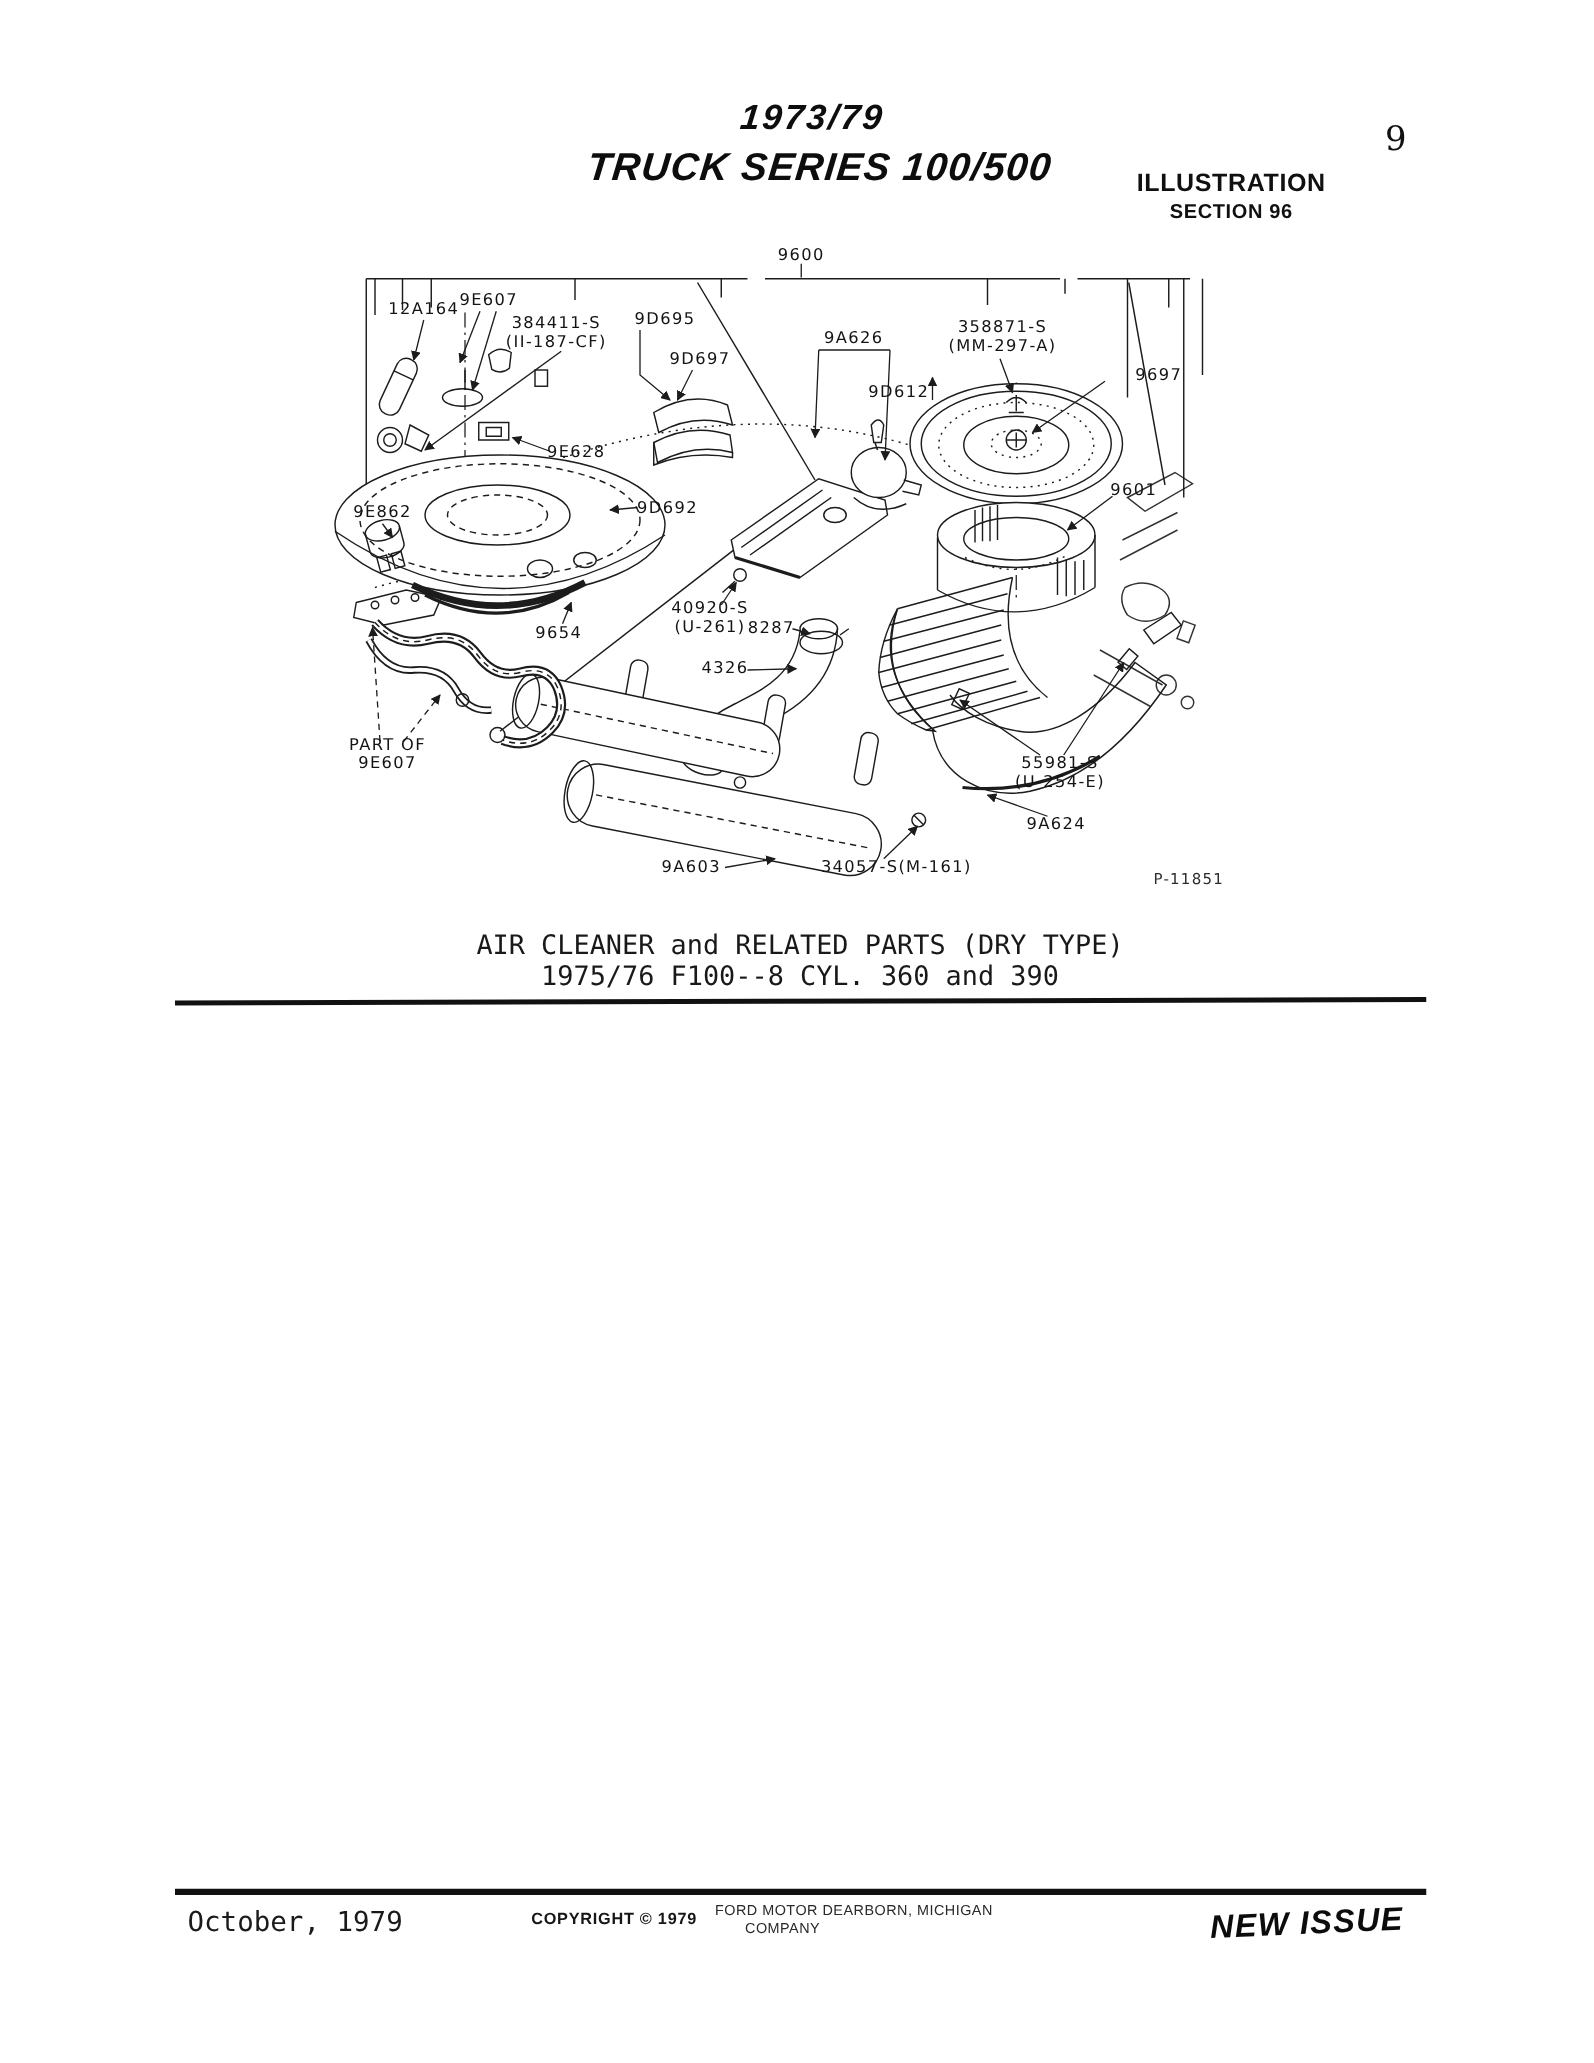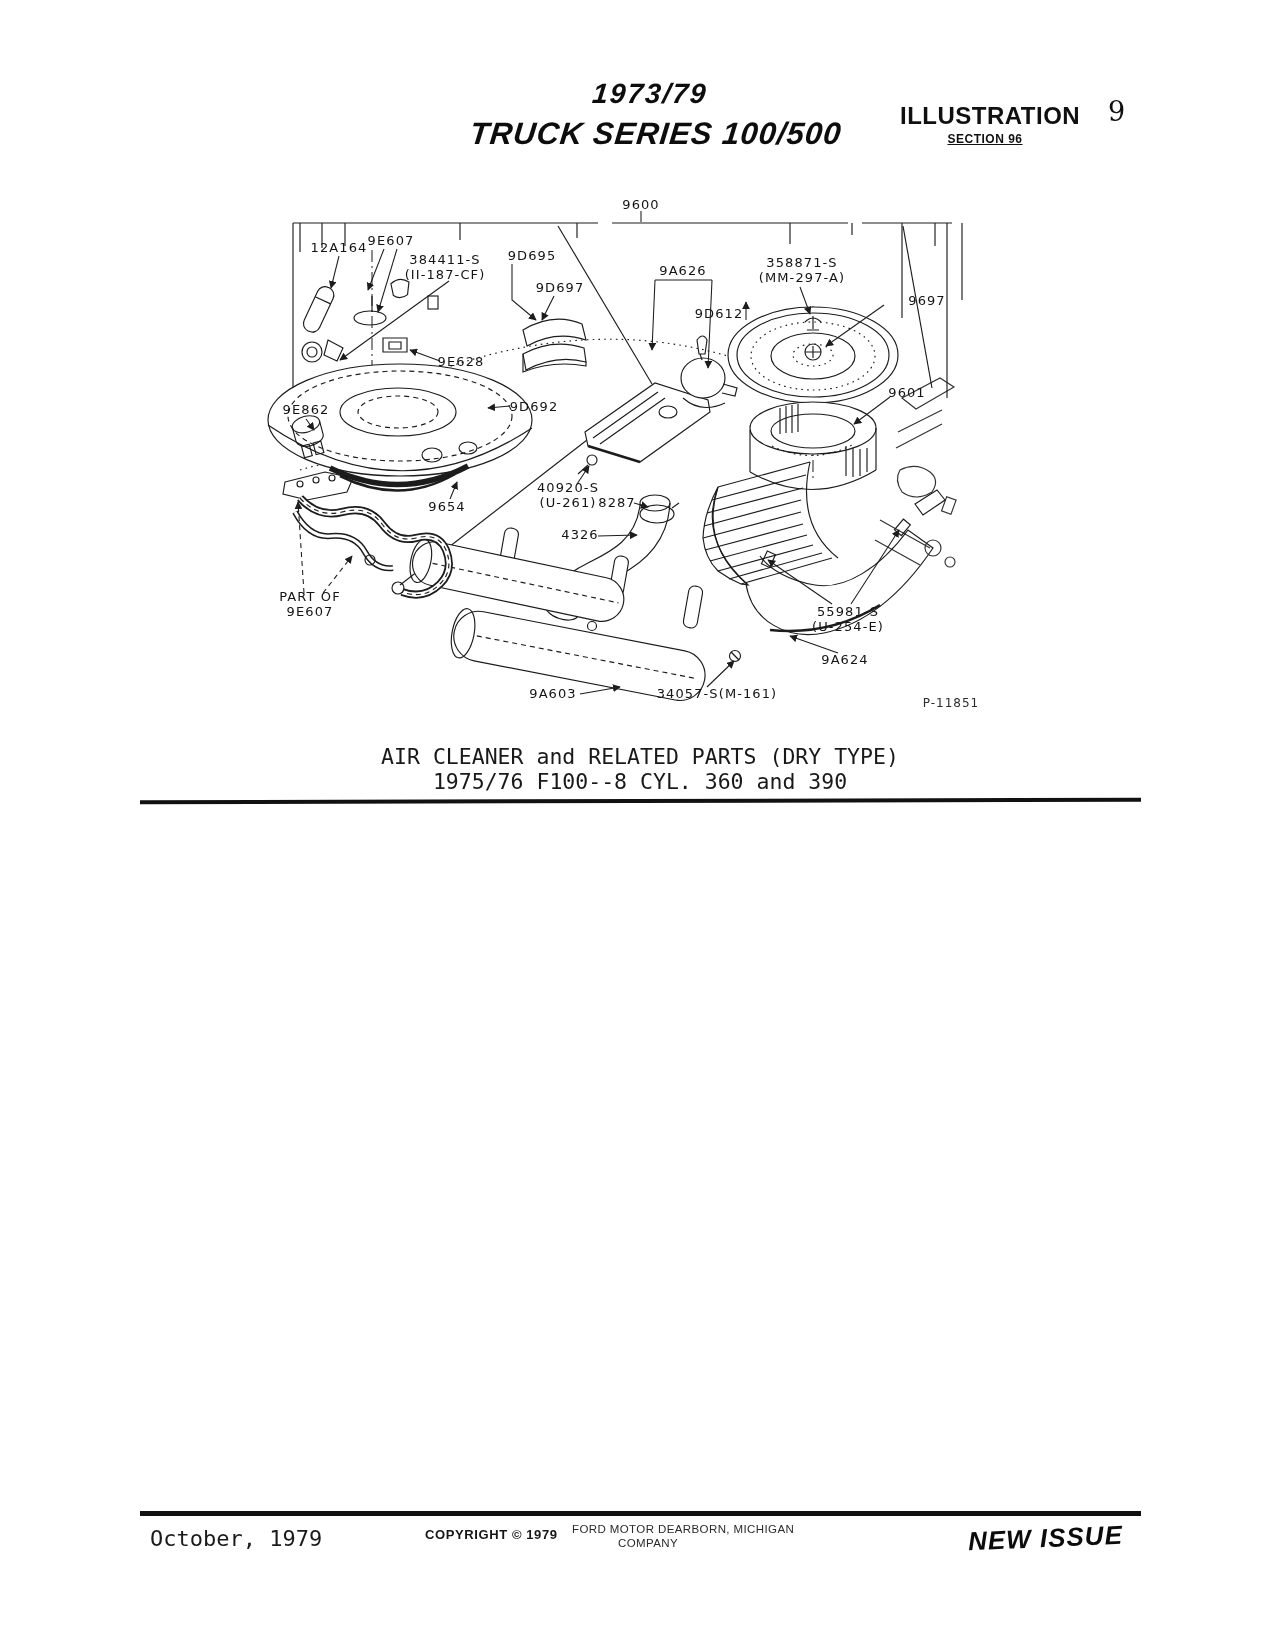--- a/index.html
+++ b/index.html
@@ -4,40 +4,40 @@
 <style>
   html,body{margin:0;padding:0;background:#ffffff;}
   body{width:1275px;height:1650px;position:relative;font-family:"Liberation Sans",sans-serif;color:#161616;}
   .abs{position:absolute;}
   
   .title-block{left:470px;top:78px;width:360px;text-align:center;
     font-family:"Liberation Sans",sans-serif;font-style:italic;font-weight:bold;color:#0d0d0d;}
   .title-l1{font-size:28px;letter-spacing:2px;transform:skewX(-6deg);}
   .title-l2{font-size:31px;letter-spacing:1px;margin-top:6px;transform:skewX(-6deg);white-space:nowrap;}
   .section-block{left:900px;top:102px;width:170px;text-align:center;font-weight:bold;color:#101010;}
-  .section-l1{font-size:24px;letter-spacing:.5px;}
-  .section-l2{font-size:12px;letter-spacing:.5px;margin-top:2px;text-decoration:underline;}
+  .section-l1{font-size:20px;letter-spacing:.5px;margin-top:34px;}
+  .section-l2{font-size:16px;letter-spacing:.5px;margin-top:2px;}
   .pagenum{left:1108px;top:96px;font-family:"DejaVu Serif",serif;font-size:27px;color:#101010;}
   
   #figure{left:0;top:0;width:1275px;height:1544px;}
   .part-label{position:absolute;transform:translate(-50%,-50%);white-space:nowrap;text-align:center;
     font-family:"DejaVu Sans",sans-serif;font-size:13px;letter-spacing:1.1px;line-height:1.18;color:#141414;}
   .fig-num{left:951px;top:703px;transform:translate(-50%,-50%);font-family:"DejaVu Sans",sans-serif;
     font-size:12px;letter-spacing:1px;color:#2d2d2d;}
   
   .caption{left:0;top:745px;width:1280px;text-align:center;font-family:"DejaVu Sans Mono",monospace;
     font-size:21.5px;color:#191919;line-height:1.16;}
   .rule{background:#111;height:4px;}
   .rule-top{left:140px;top:799px;width:1001px;transform:rotate(-.15deg);}
   .rule-bottom{left:140px;top:1511px;width:1001px;height:5px;}
   
   .f-date{left:150px;top:1526px;font-family:"DejaVu Sans Mono",monospace;font-size:22px;color:#1a1a1a;}
   .f-copy{left:425px;top:1527px;font-size:13px;font-weight:bold;letter-spacing:.6px;color:#161616;}
   .f-co{left:572px;top:1522px;font-size:11.5px;letter-spacing:.4px;color:#2a2a2a;line-height:1.25;}
-  .f-co .c2{margin-left:46px;}
+  .f-co .c2{margin-left:24px;}
   .f-issue{left:968px;top:1523px;font-size:26px;font-weight:900;font-style:italic;letter-spacing:1px;
     color:#0c0c0c;transform:rotate(-2.5deg);}
   svg{position:absolute;left:0;top:0;}
   .ln{stroke:#1c1c1c;stroke-width:1.15;fill:none;}
   .fw{fill:#fff;}
   .dsh{stroke-dasharray:5,4;}
   .dot{stroke-dasharray:1.6,4.2;}
   .axis{stroke-dasharray:12,4,2,4;stroke-width:1;}
   .thk{stroke-width:5.5;}
   .md{stroke-width:2.6;}

